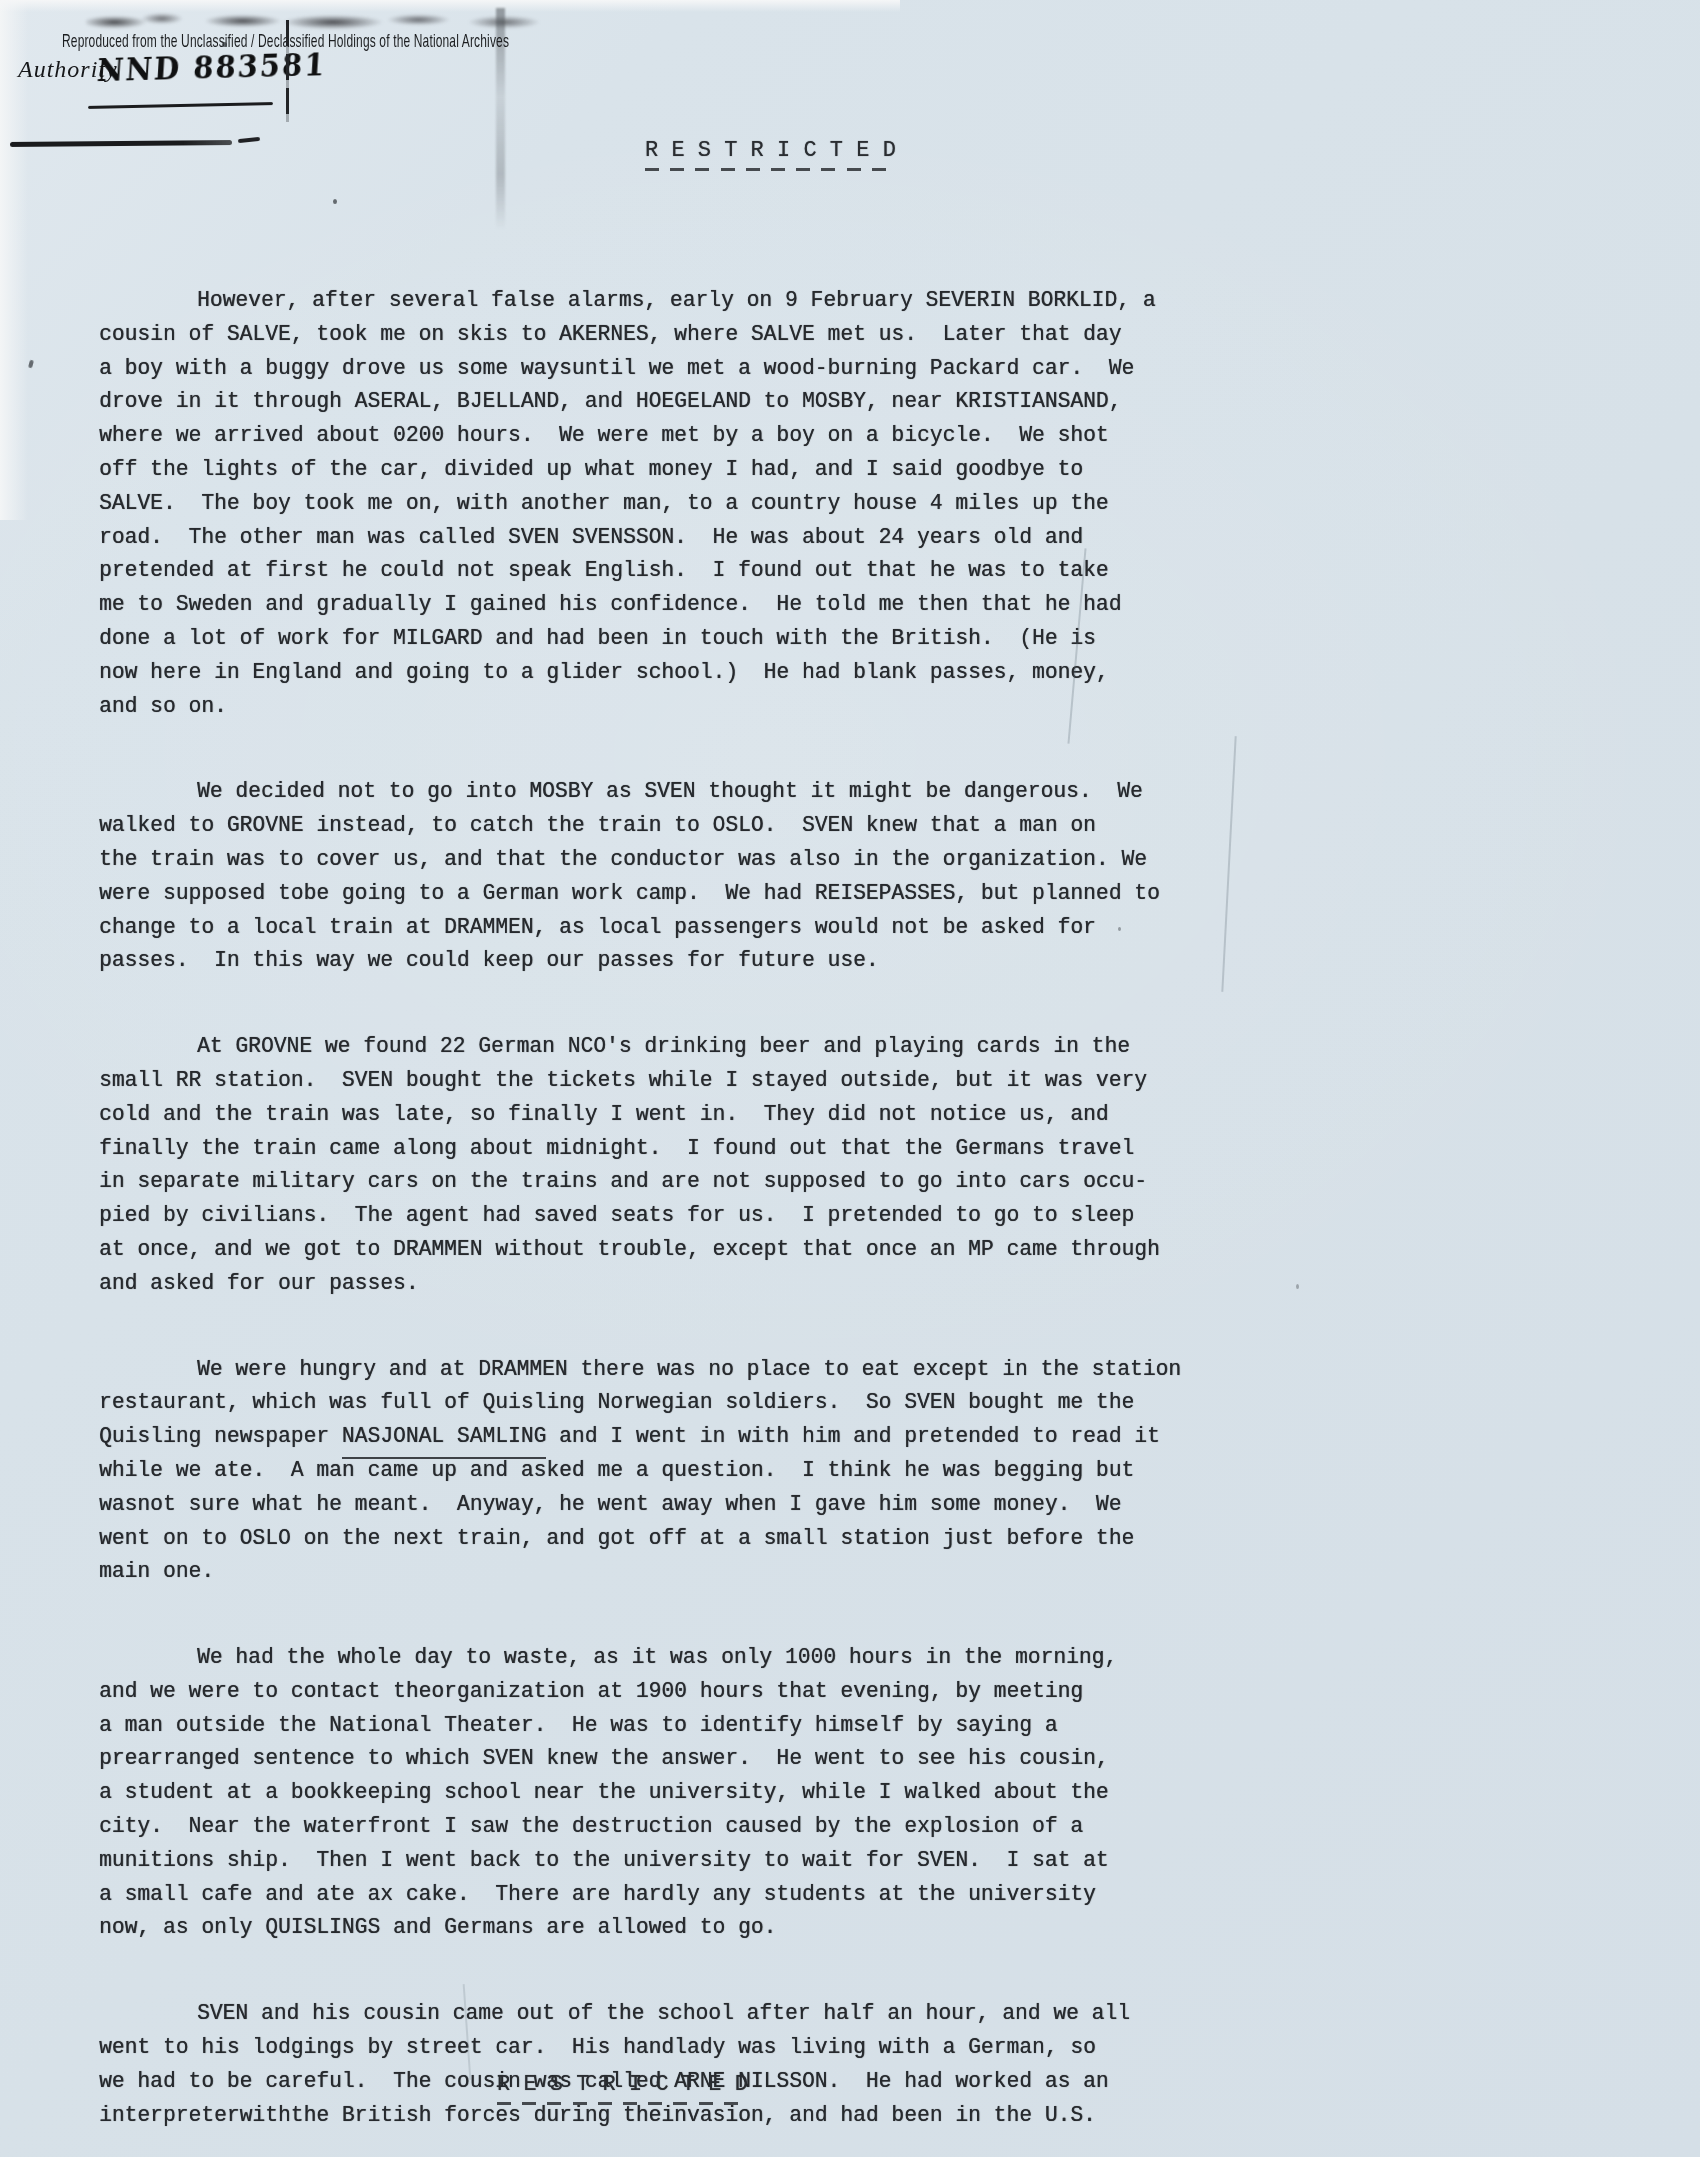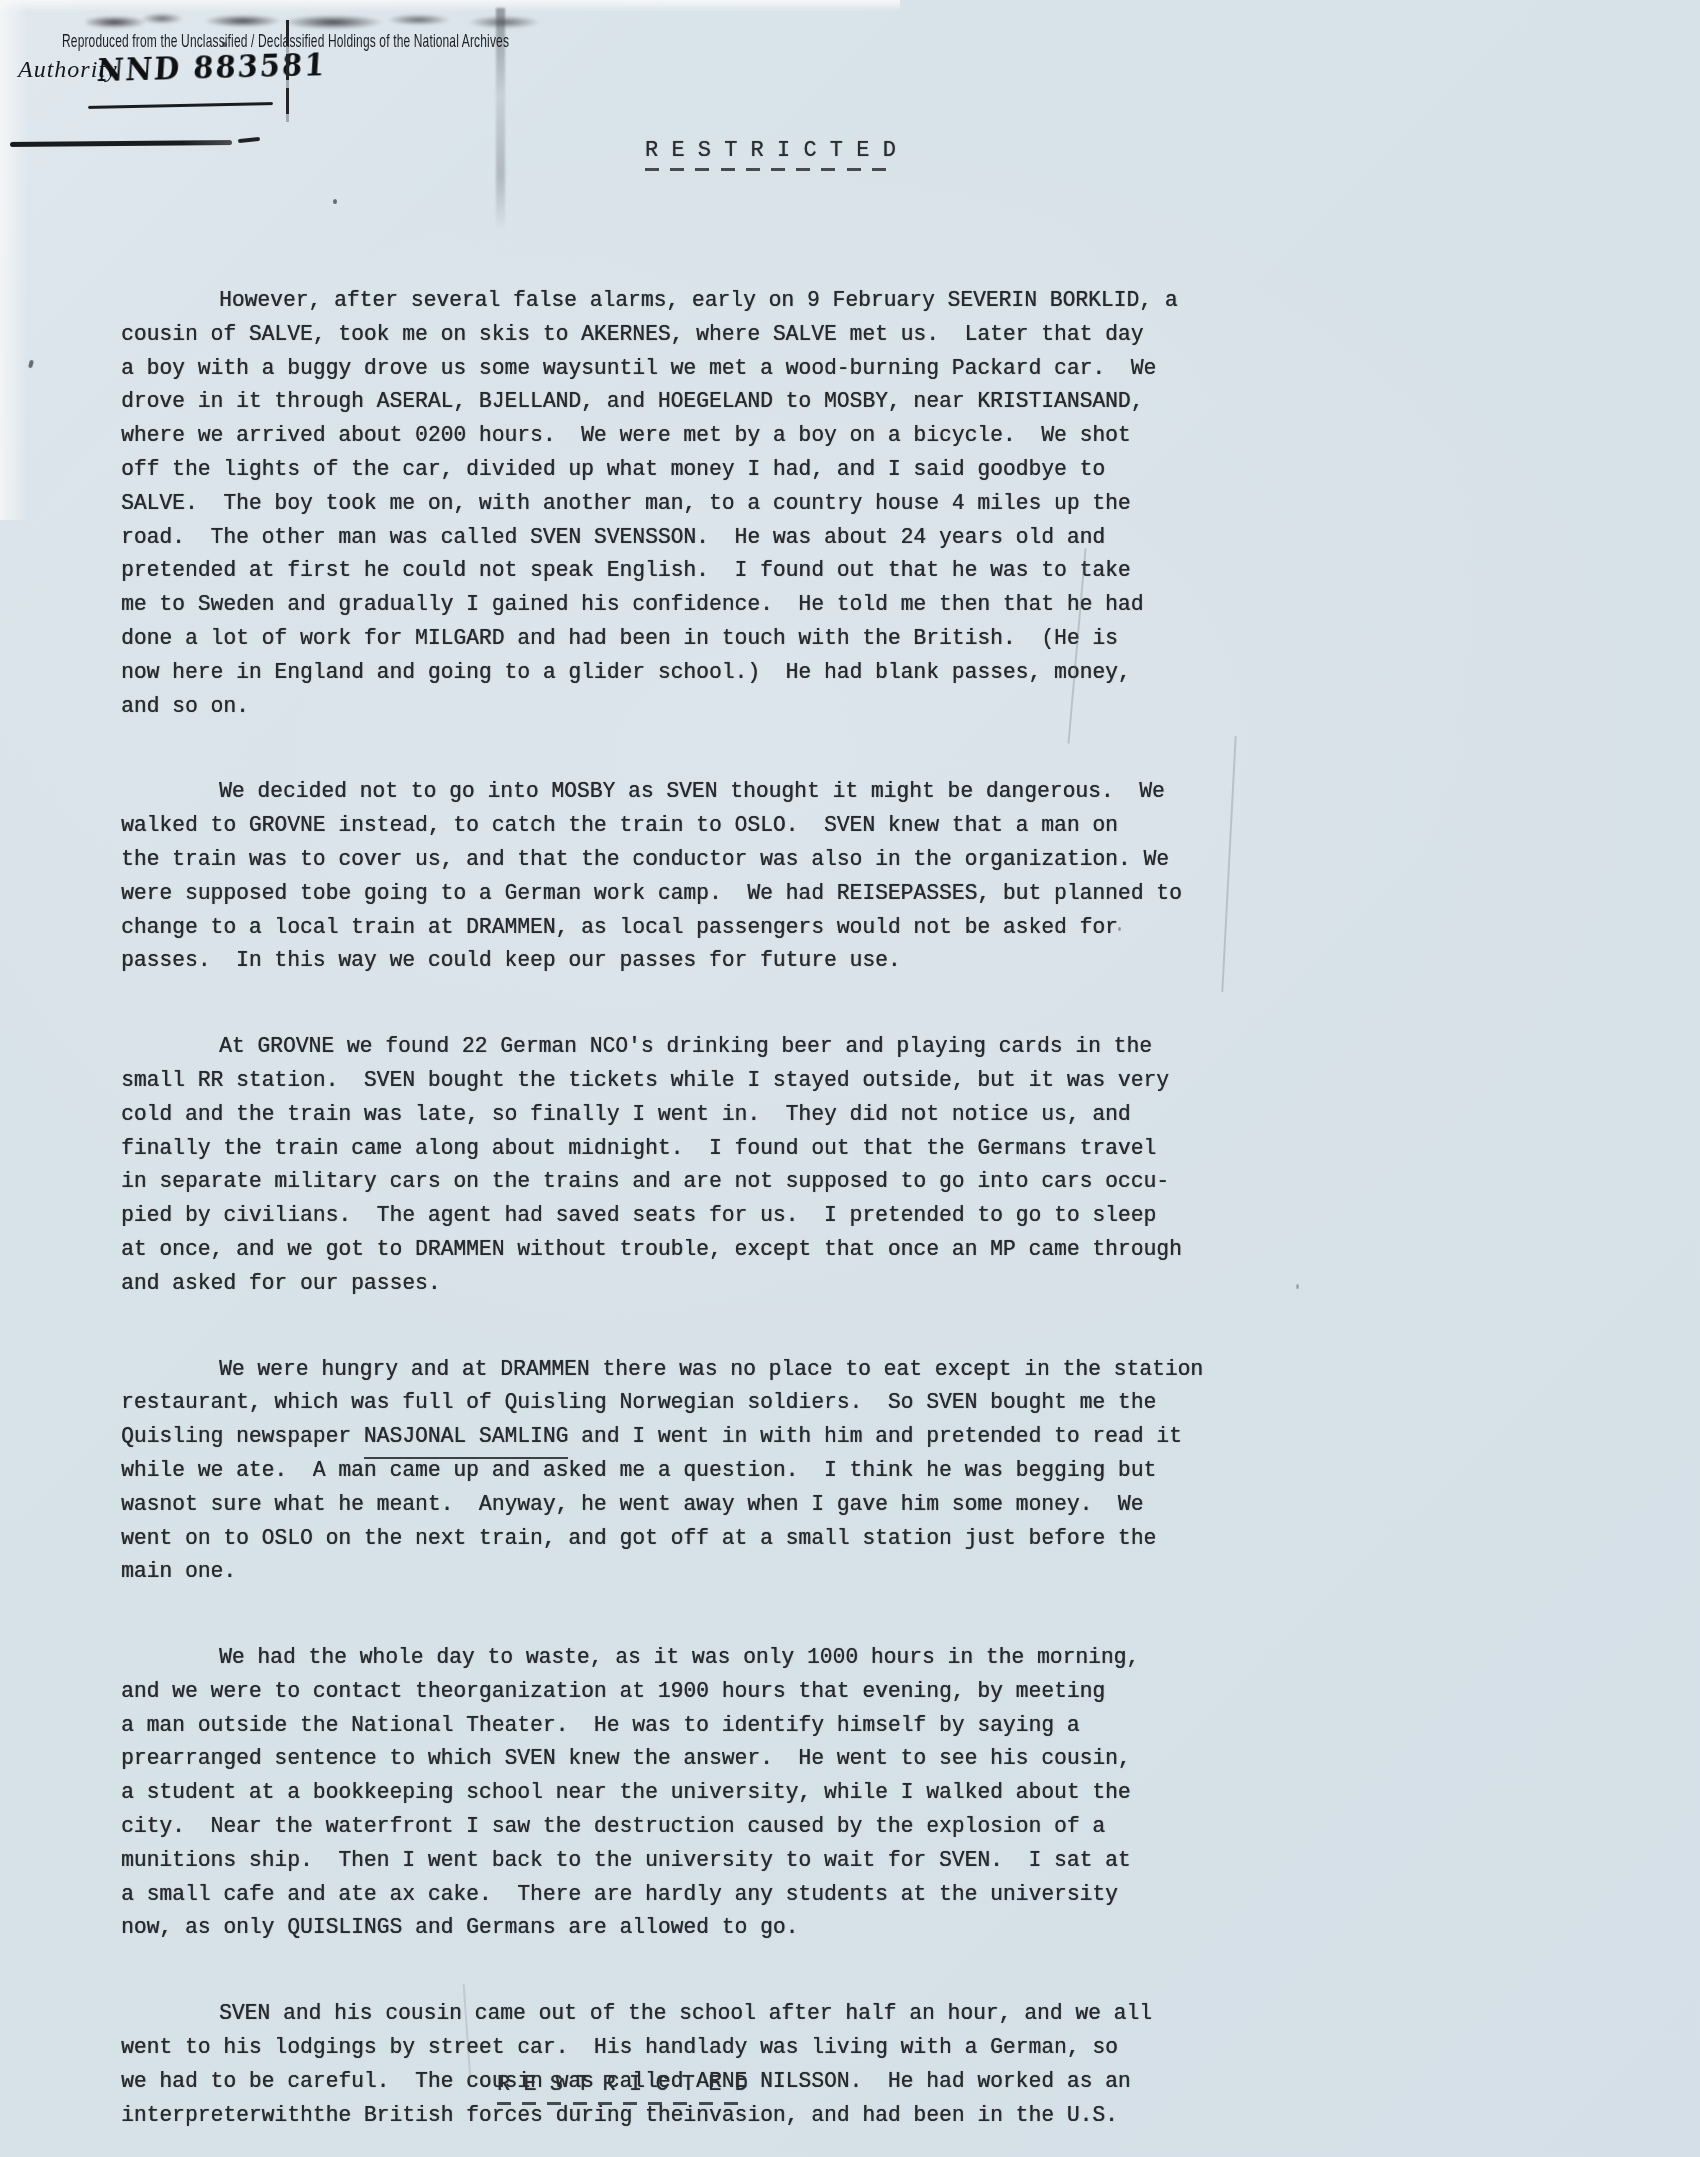--- a/index.html
+++ b/index.html
@@ -57,21 +57,21 @@
   
   .typed{font-family:"Liberation Mono","DejaVu Sans Mono",monospace;color:#26292d;}
   .restricted{position:absolute;font-family:"Liberation Mono","DejaVu Sans Mono",monospace;
     font-size:22px;color:#2a2d31;white-space:pre;
     text-shadow:0 0 1px rgba(42,45,49,.75);filter:blur(.25px);text-align:right;}
   .restricted::after{content:"";display:block;height:3px;margin-top:5px;
     background:repeating-linear-gradient(90deg, rgba(44,47,51,.85) 0 14px, rgba(44,47,51,0) 14px 25.2px);}
   .restricted.header{left:645px;top:138px;}
   .restricted.footer{left:497px;top:2072px;}
 
-  .doc-body{position:absolute;left:121px;top:284px;width:1180px;
+  .doc-body{position:absolute;left:99px;top:284px;width:1180px;
     font-size:21.3px;line-height:33.8px;
     text-shadow:0.4px 0.3px 0.8px rgba(38,41,45,.85);
     filter:blur(.25px);}
   .para{white-space:pre;}
   .para + .para{margin-top:52px;}
   .line{white-space:pre;}
   .line.first{text-indent:98px;}
   .uphrase{border-bottom:2.5px solid rgba(35,38,42,.85);padding-bottom:9px;}
 
   

